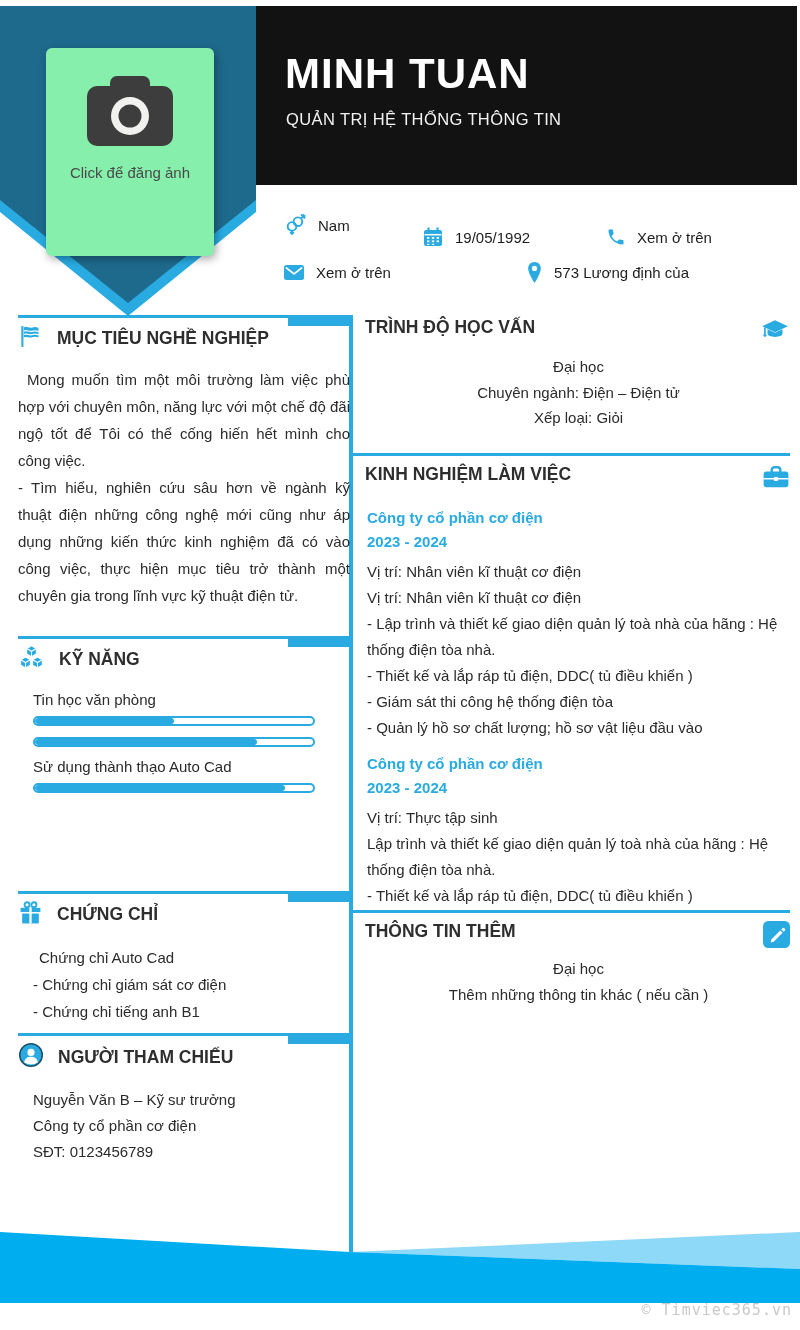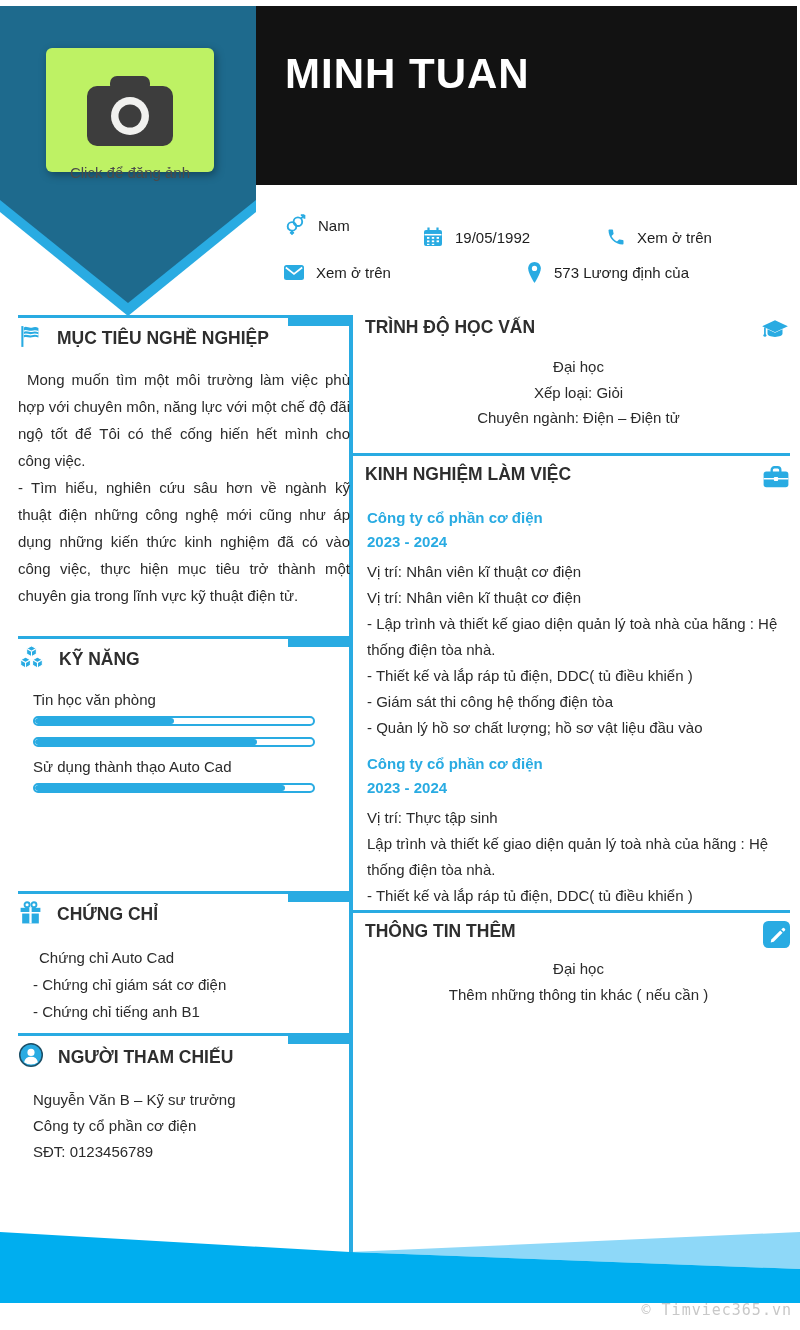--- a/index.html
+++ b/index.html
@@ -9,22 +9,22 @@
     background:#ffffff; overflow:hidden;
     font-family:"Liberation Sans", sans-serif; color:#2b2b2b;
   }
   
   .ribbon-wrap { position:absolute; left:0; top:0; width:256px; height:320px; }
   .ribbon-under { position:absolute; inset:0; background:#29abe2;
     clip-path:polygon(0 6px,256px 6px,256px 212px,128px 316px,0 212px); }
   .ribbon-main { position:absolute; inset:0; background:#1e6a8d;
     clip-path:polygon(0 6px,256px 6px,256px 200px,128px 303px,0 200px); }
   .photo-card {
-    position:absolute; left:46px; top:48px; width:168px; height:124px;
-    background:#bef264; border-radius:6px; box-shadow:2px 3px 8px rgba(0,0,0,.35);
+    position:absolute; left:46px; top:48px; width:168px; height:208px;
+    background:#86efac; border-radius:6px; box-shadow:2px 3px 8px rgba(0,0,0,.35);
     text-align:center; cursor:pointer;
   }
   .photo-card svg { margin-top:22px; }
   .photo-label { margin-top:6px; font-size:15px; color:#4a4a4a; }
   
   .name-banner { position:absolute; left:255px; top:6px; width:542px; height:179px; background:#121212; }
   .cv-name { position:absolute; left:30px; top:44px; font-size:42px; font-weight:bold; color:#ffffff; letter-spacing:1px; }
   .cv-title { position:absolute; left:31px; top:104px; font-size:16.5px; color:#f2f2f2; letter-spacing:.4px; }
   
   .contact-item { position:absolute; display:flex; align-items:center; gap:11px; font-size:15px; color:#1d1d1d; height:26px; }
@@ -63,20 +63,21 @@
   .credit { position:absolute; right:8px; top:1301px; font-family:"DejaVu Sans Mono", monospace;
     font-size:15px; color:#c8c8c8; letter-spacing:1px; }
 </style>
 </head>
 <body>
 
 <div class="page">
 
   <div class="name-banner">
     <div class="cv-name">MINH TUAN</div>
+    <div class="cv-title">QUẢN TRỊ HỆ THỐNG THÔNG TIN</div>
   </div>
 
   <div class="ribbon-wrap">
     <div class="ribbon-under"></div>
     <div class="ribbon-main"></div>
     <div class="photo-card">
       <svg width="96" height="84" viewBox="0 0 96 84">
         <rect x="28" y="6" width="40" height="16" rx="7" fill="#3d3d3d"></rect>
         <rect x="5" y="16" width="86" height="60" rx="10" fill="#3d3d3d"></rect>
         <circle cx="48" cy="46" r="19" fill="#f1f1ef"></circle>
@@ -258,22 +259,22 @@
         <svg width="30" height="26" viewBox="0 0 28 24">
           <polygon points="14,3 2,8.5 14,14 26,8.5" fill="#29abe2"></polygon>
           <path d="M7 11.3v4.3c0 1.5 3.1 2.9 7 2.9s7-1.4 7-2.9v-4.3l-7 3.2z" fill="#29abe2"></path>
           <path d="M4.6 9.6v6.2" stroke="#29abe2" stroke-width="1.6"></path>
           <circle cx="4.6" cy="17" r="1.4" fill="#29abe2"></circle>
         </svg>
       </span>
     </div>
     <div class="plain-list">
       <div>Đại học</div>
+      <div>Chuyên ngành: Điện – Điện tử</div>
       <div>Xếp loại: Giỏi</div>
-      <div>Chuyên ngành: Điện – Điện tử</div>
     </div>
   </div>
 
   <div class="hdivider" style="top:453px;"></div>
 
   <div class="rsec" style="top:464px;">
     <div class="sec-head">
       <span class="sec-title">KINH NGHIỆM LÀM VIỆC</span>
       <span class="head-ic">
         <svg width="28" height="26" viewBox="0 0 26 24">

